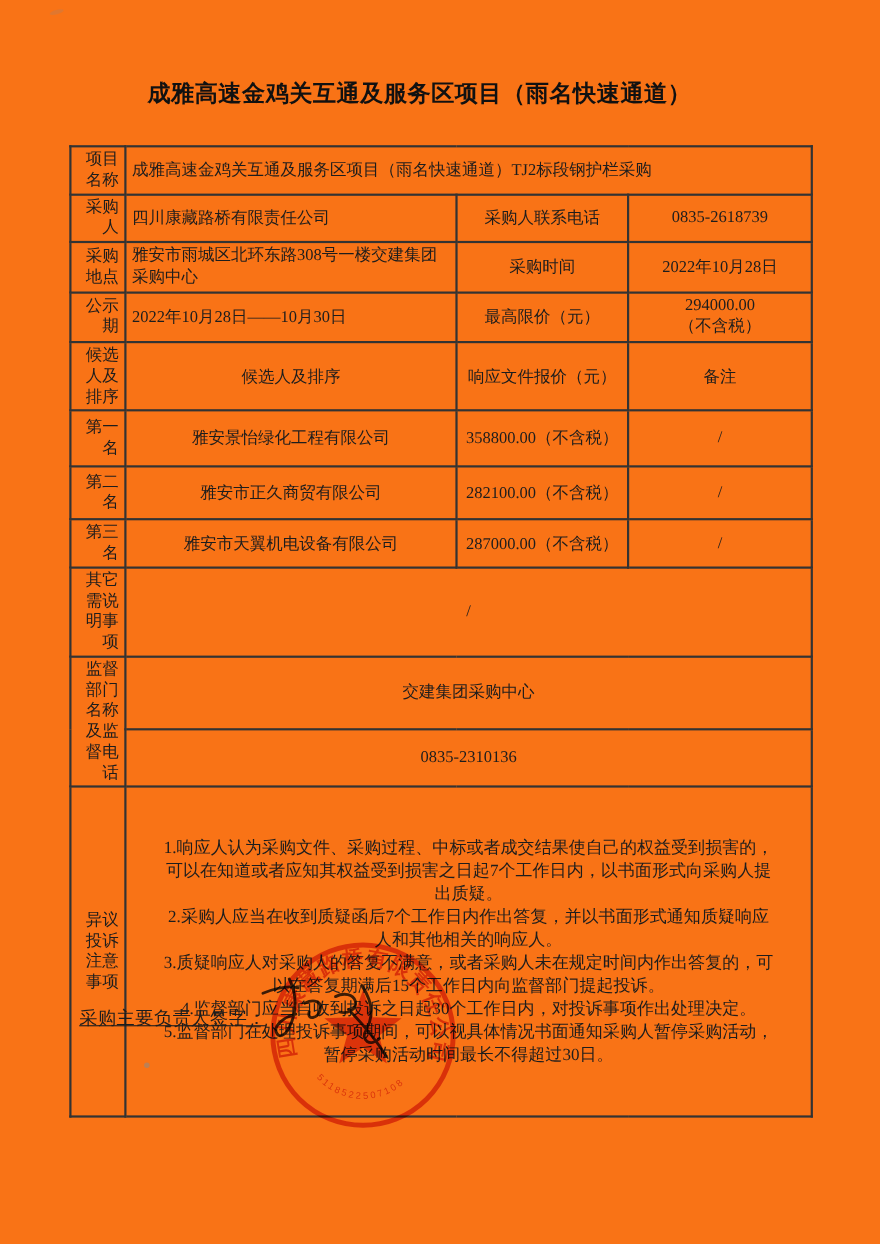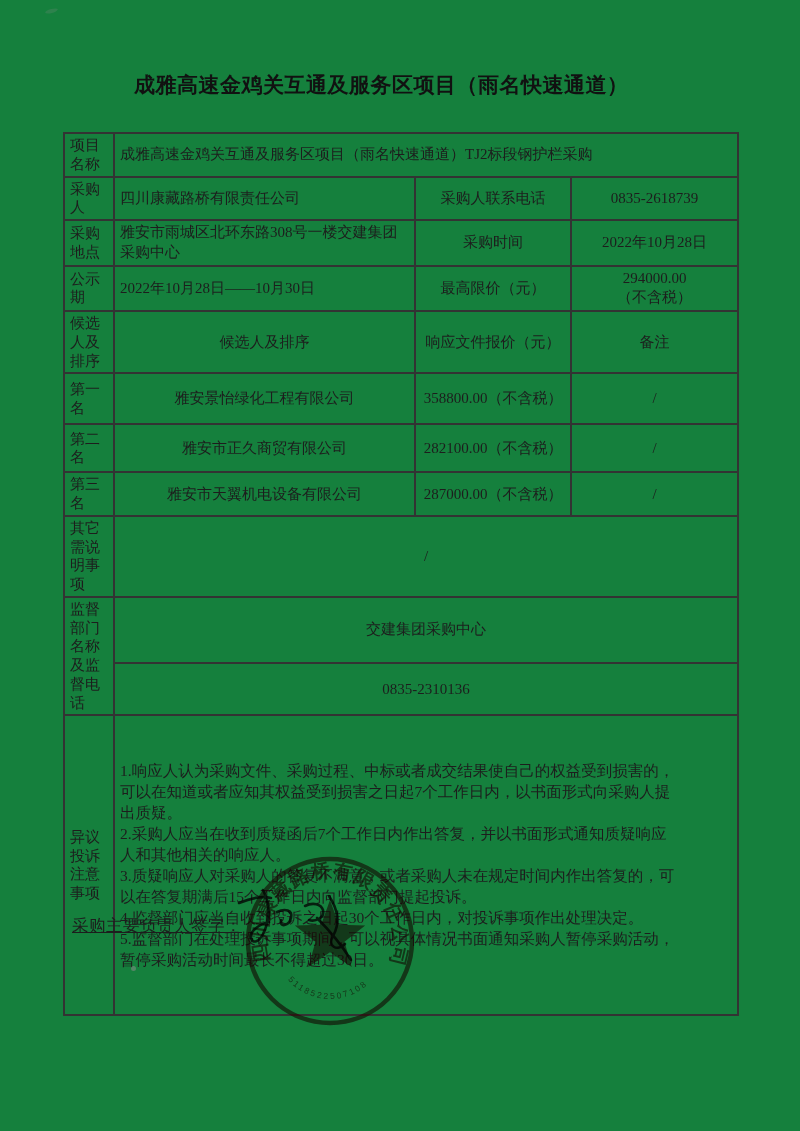--- a/index.html
+++ b/index.html
@@ -1,46 +1,46 @@
 <!DOCTYPE html>
 <html><head>
 <meta charset="utf-8">
 <style>
   html,body { margin:0; padding:0; background:#ffffff; }
   .page {
     position:relative; width:800px; height:1131px;
-    background:#15803d; overflow:hidden;
+    background:#f97316; overflow:hidden;
     font-family:"Liberation Serif", serif; color:#1d1d1d;
   }
   .title-line {
     position:absolute; font-family:"Liberation Sans", sans-serif;
     font-weight:bold; font-size:21px; color:#111; white-space:nowrap;
     letter-spacing:0.5px;
   }
   .title-l1 { left:134px; top:71px; }
   .title-l2 { left:221px; top:98px; }
 
   table.doc {
     position:absolute; left:63px; top:132px; width:674px;
     border-collapse:collapse; table-layout:fixed;
   }
   table.doc td {
     border:2px solid #333; vertical-align:middle;
     font-size:15px; padding:2px 5px; overflow:hidden;
   }
   td.lab {
     font-size:12.5px; line-height:1.25; padding:1px 1px 1px 2px;
-    text-align:left;
+    text-align:right;
   }
   .ctr { text-align:center; }
   .lft { text-align:left; }
   .prewrap { white-space:pre-wrap;margin-left:48px; }
   .two-line { line-height:1.32; }
   .para-cell { padding:6px 4px 6px 5px; }
-  .para { font-size:15.5px; line-height:21px; white-space:pre-wrap; }
+  .para { font-size:15.5px; line-height:21px; white-space:pre-wrap;text-align:center; }
   .para + .para { margin-top:0; }
 
   
   .speck {
     position:absolute; background:#8a8a8a; border-radius:50%;
     pointer-events:none;
   }
   .speck-a { left:45px; top:9px; width:13px; height:4px; opacity:.22; transform:rotate(-15deg); }
   .speck-b { left:131px; top:966px; width:5px; height:5px; opacity:.55; }
 

